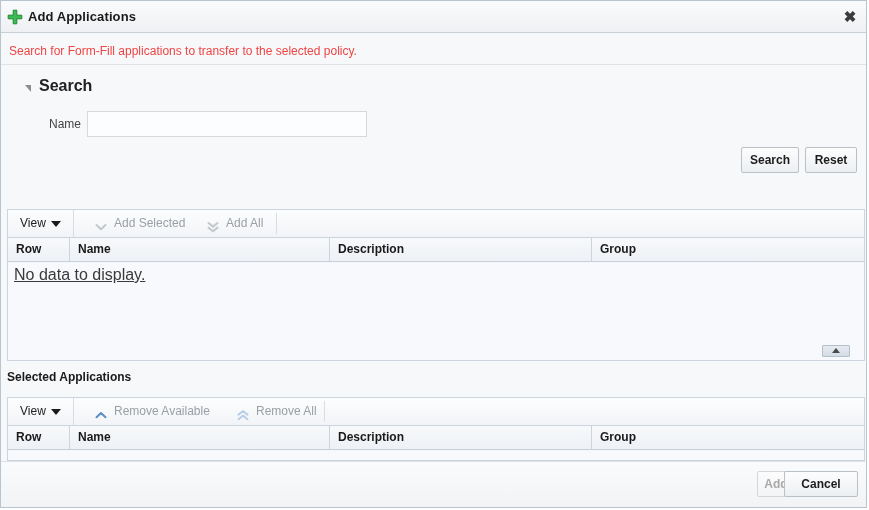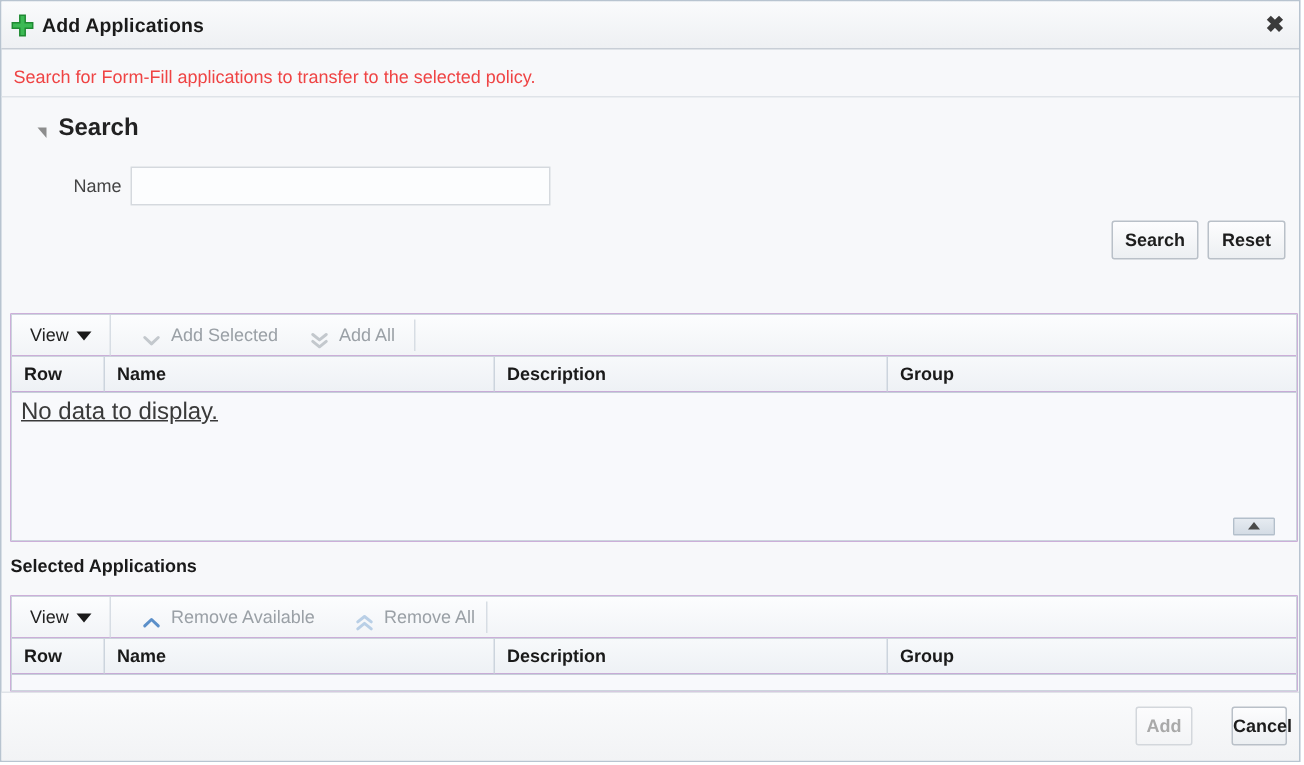--- a/index.html
+++ b/index.html
@@ -155,21 +155,21 @@
   .st-available { top: 181px; }
   .st-selected  { top: 369px; }
 
   
   .panel {
     position: absolute;
     left: 6px;
     width: 858px;
     border: 1px solid #ccd4dd;
     box-sizing: border-box;
-    background: #a21caf;
+    background: #15803d;
   }
   .panel-available { top: 208px; height: 152px; }
   .panel-selected  { top: 396px; height: 64px; }
 
   
   .toolbar {
     position: absolute;
     left: 0; top: 0;
     width: 100%;
     height: 28px;
@@ -285,21 +285,21 @@
   .footer {
     position: absolute;
     left: 0; bottom: 0;
     width: 100%;
     height: 46px;
     background: linear-gradient(to bottom, #fafbfc 0%, #f2f3f5 100%);
     border-top: 1px solid #dfe3e8;
     box-sizing: border-box;
   }
   .btn-add    { position: absolute; right: 71px; top: 9px;  width: 38px; height: 26px; }
-  .btn-cancel { position: absolute; right: 8px;  top: 9px;  width: 37px; height: 26px; }
+  .btn-cancel { position: absolute; right: 8px;  top: 9px;  width: 74px; height: 26px; }
 </style>
 </head>
 <body>
 
 <div class="dialog">
 
   <div class="titlebar">
     <span class="title-plus">
       <svg width="16" height="16" viewBox="0 0 16 16">
         <path d="M6.2 1.2 L9.8 1.2 L9.8 6.2 L14.8 6.2 L14.8 9.8 L9.8 9.8 L9.8 14.8 L6.2 14.8 L6.2 9.8 L1.2 9.8 L1.2 6.2 L6.2 6.2 Z" fill="#3cba54" stroke="#1f8a33" stroke-width="1"></path>

